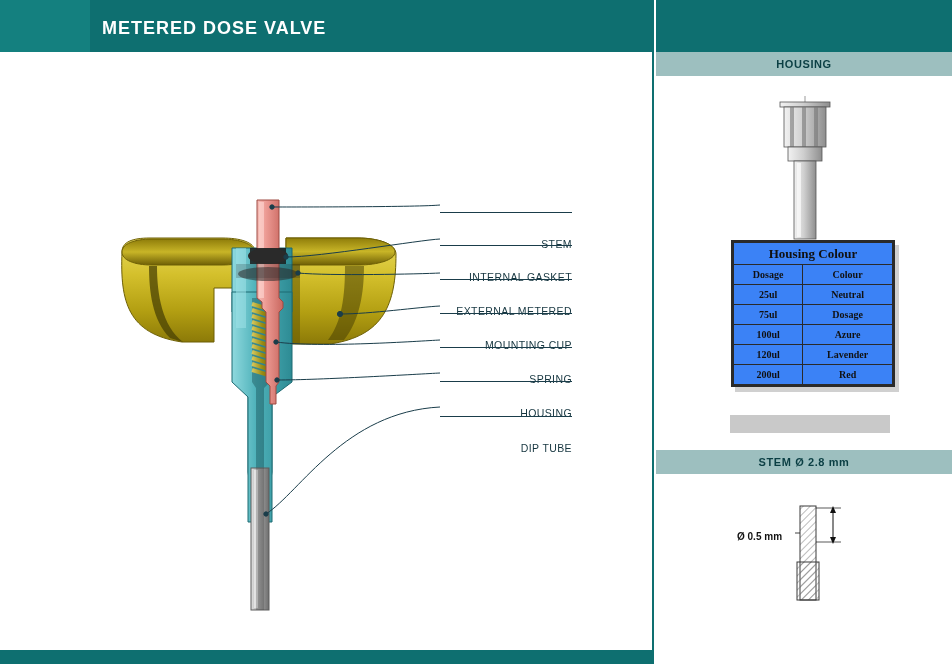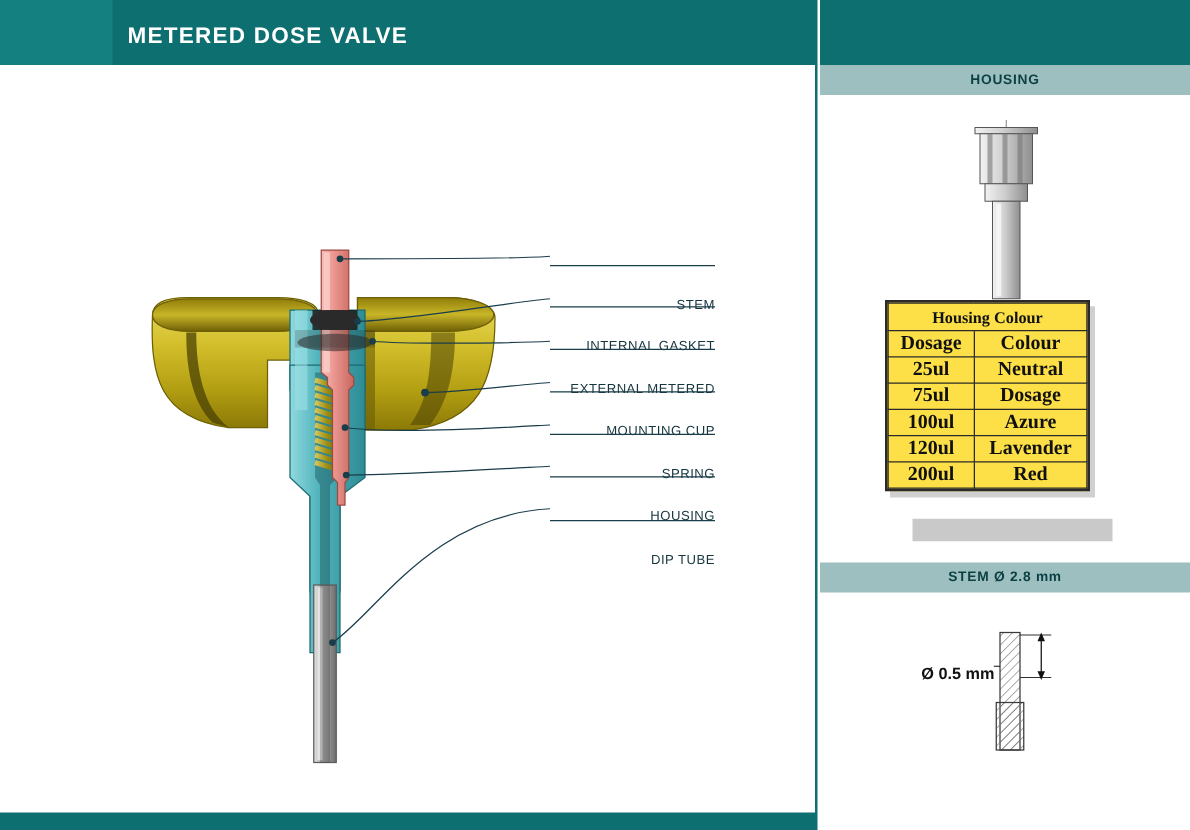--- a/index.html
+++ b/index.html
@@ -48,39 +48,39 @@
 
   
   .label{
     position:absolute;font-size:10.5px;font-weight:normal;color:#15353f;
     letter-spacing:.4px;text-align:right;margin-top:40px;
   }
   .label-rule{position:absolute;background:#1a3d4a;height:1px;}
 
   
   .hx-table{
-    position:absolute;left:708px;top:240px;width:160px;
-    border:2px solid #2a2a2a;background:#fde047;
+    position:absolute;left:731px;top:240px;width:160px;
+    border:2px solid #2a2a2a;background:#3b82f6;
     font-family:"Liberation Serif", serif;
     box-shadow:4px 5px 0 rgba(150,150,150,.45);
   }
   .hx-table table{border-collapse:collapse;width:100%;}
   .hx-table td{
     border:1px solid #2a2a2a;
-    text-align:center;font-size:16px;font-weight:bold;color:#111;
+    text-align:center;font-size:10px;font-weight:bold;color:#111;
     padding:1px 2px;height:17px;
   }
   .hx-table td.title{font-size:13px;padding:2px;}
   .shadow-block{
     position:absolute;left:730px;top:415px;width:160px;height:18px;
     background:#c9c9c9;z-index:-1;
   }
   .stem-dim-label{
     position:absolute;left:737px;top:531px;
-    font-size:13px;font-weight:bold;color:#111;
+    font-size:10px;font-weight:bold;color:#111;
     font-family:"Liberation Sans", sans-serif;
   }
   svg{display:block;}
 </style>
 </head>
 <body>
 
 <div id="page">
 
   <div class="header-band"></div>

